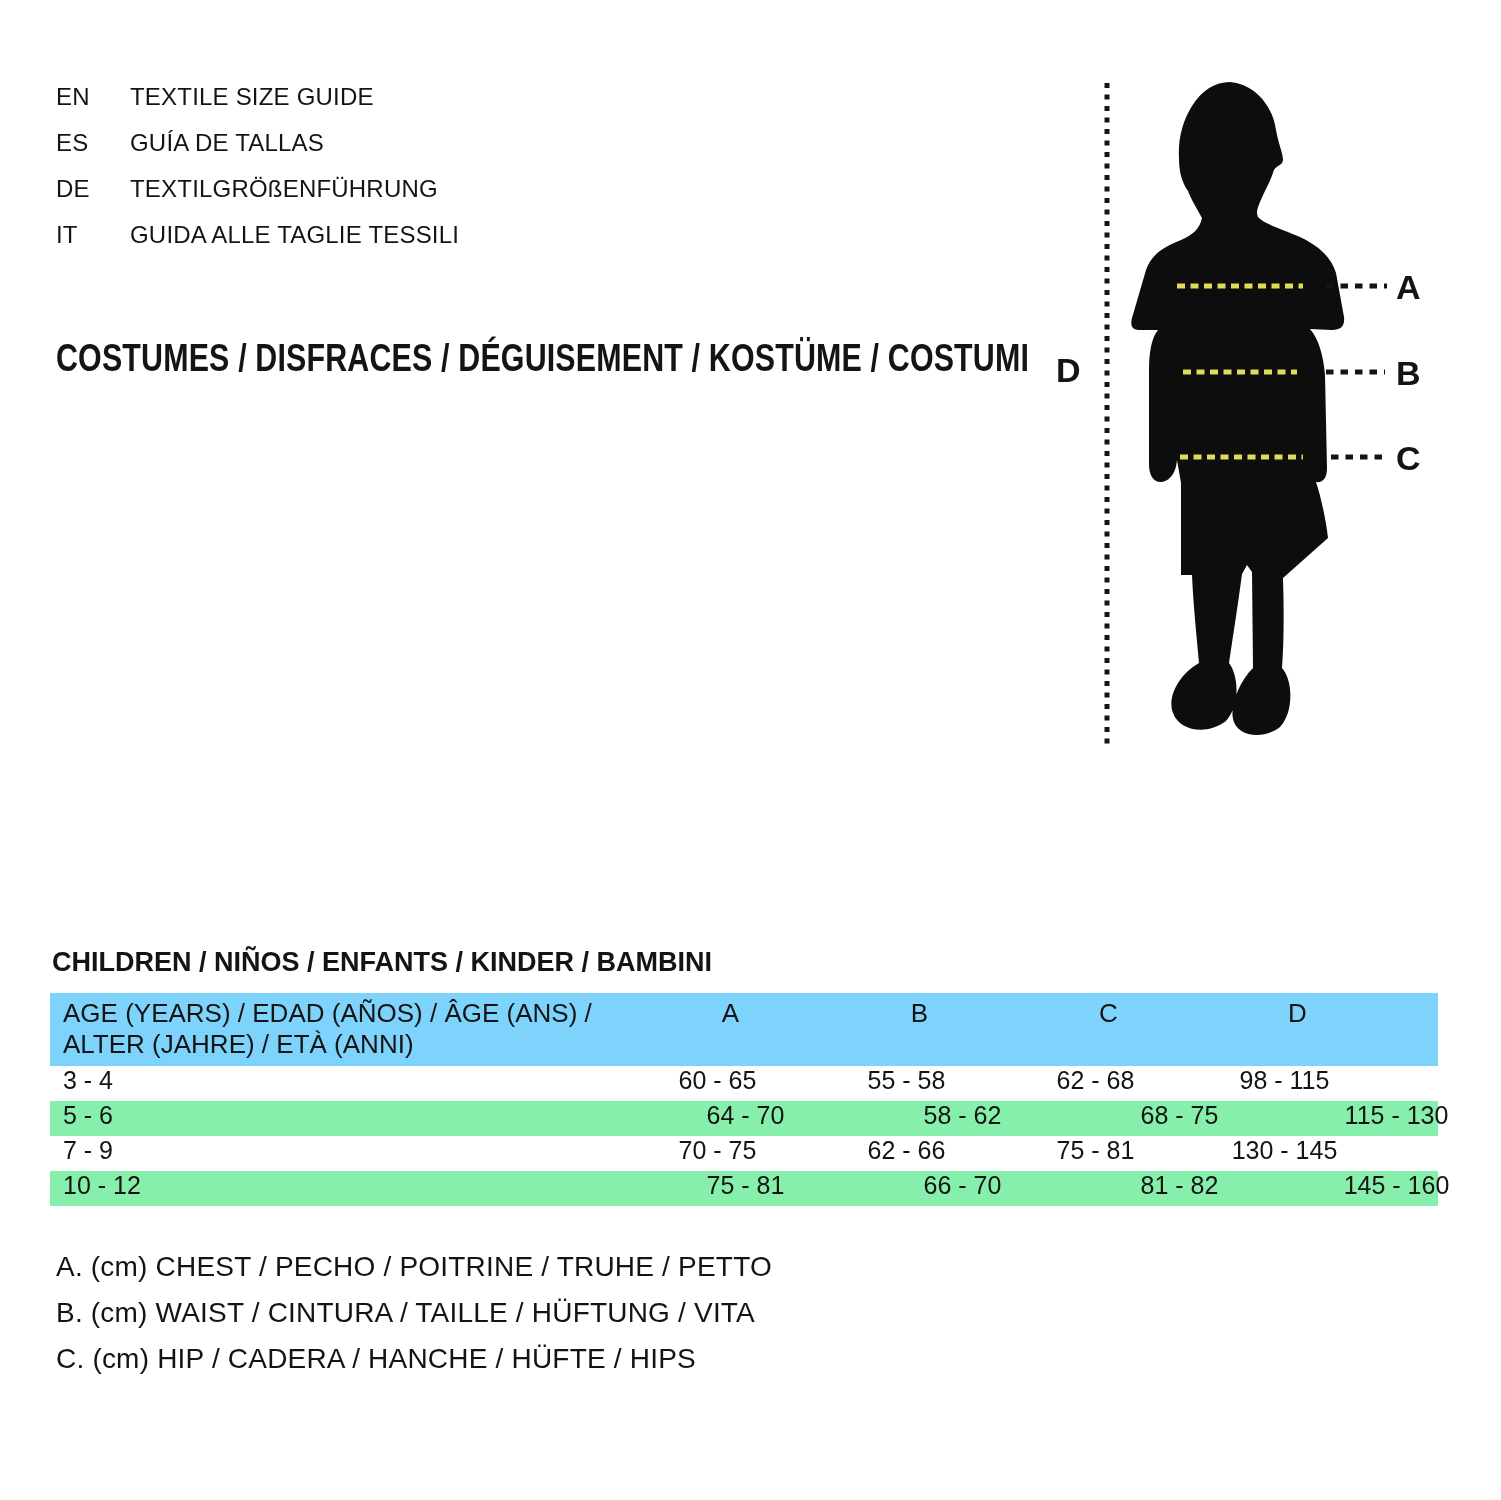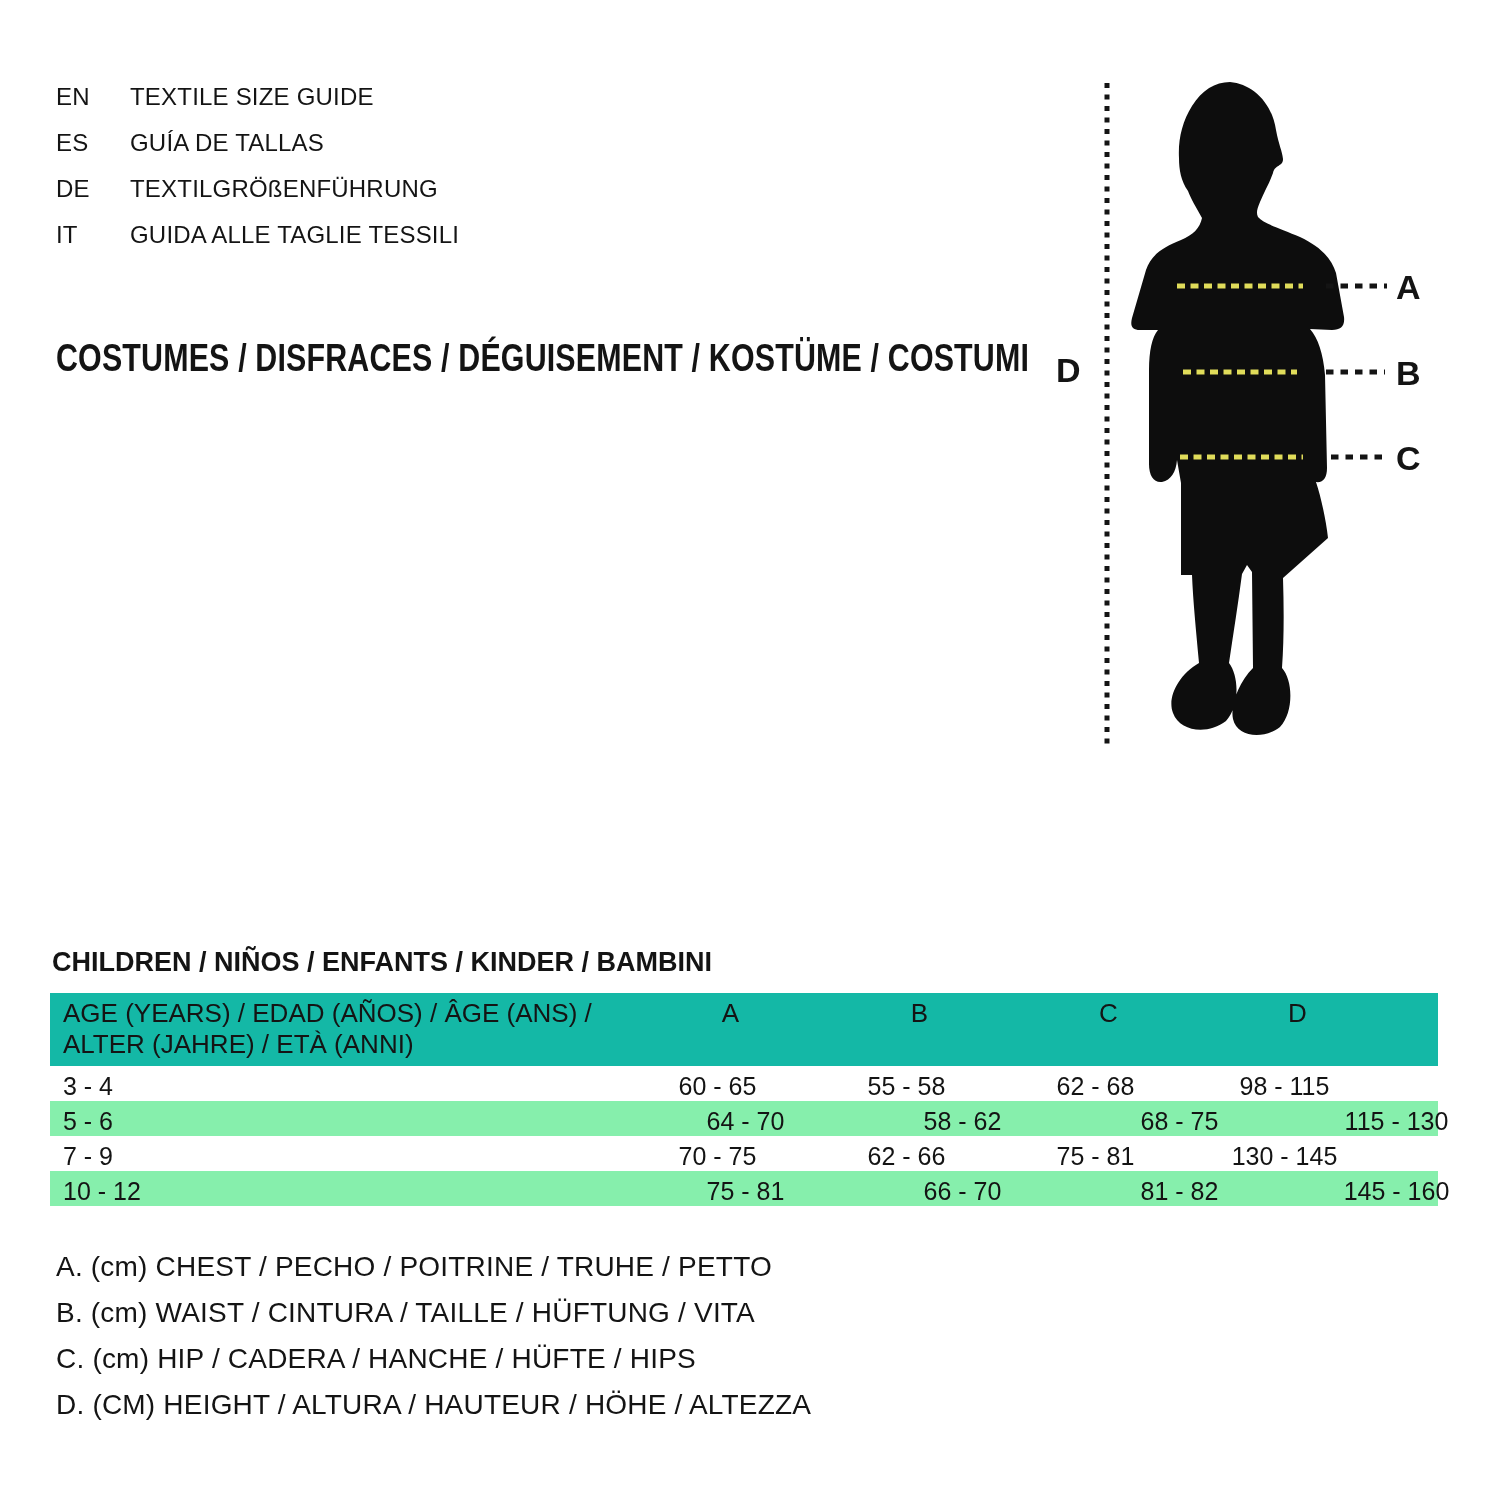--- a/index.html
+++ b/index.html
@@ -16,24 +16,24 @@
   .costumes{
     position:absolute;left:56px;top:338px;font-size:38px;font-weight:bold;line-height:40px;
     white-space:nowrap;transform:scaleX(0.8);transform-origin:left center;letter-spacing:.2px;
   }
   
   .diagram{position:absolute;left:1030px;top:60px;width:420px;height:700px;}
   .diagram text{font-family:"Liberation Sans",sans-serif;font-weight:bold;font-size:34px;fill:#141414;}
   
   .section-title{position:absolute;left:52px;top:947px;font-size:27px;white-space:nowrap;font-weight:bold;}
   .size-table{position:absolute;left:50px;top:993px;width:1388px;font-size:25px;}
-  .t-header{background:#14b8a6;display:flex;align-items:flex-start;padding:5px 0 6px 0;}
+  .t-header{background:#7dd3fc;display:flex;align-items:flex-start;padding:5px 0 6px 0;}
   .t-age-head{width:573px;flex:none;padding-left:13px;font-size:26px;line-height:31px;}
   .t-col-head{width:189px;flex:none;text-align:center;font-size:26px;line-height:31px;}
-  .t-row{display:flex;height:35px;align-items:flex-end;}
+  .t-row{display:flex;height:35px;align-items:flex-start;}
   .t-row.alt{background:#86efac;gap:28px;}
   .t-age{width:573px;flex:none;padding-left:13px;box-sizing:border-box;}
   .t-cell{width:189px;flex:none;text-align:center;}
   
   .legend{position:absolute;left:56px;top:1244px;}
   .legend-line{height:46px;line-height:46px;font-size:28px;white-space:nowrap;letter-spacing:.2px;}
 </style>
 </head>
 <body>
 
@@ -165,16 +165,15 @@
       <div class="t-cell">66 - 70</div>
       <div class="t-cell">81 - 82</div>
       <div class="t-cell">145 - 160</div>
     </div>
   </div>
 
   <div class="legend">
     <div class="legend-line">A. (cm) CHEST / PECHO / POITRINE / TRUHE / PETTO</div>
     <div class="legend-line">B. (cm) WAIST / CINTURA / TAILLE / HÜFTUNG / VITA</div>
     <div class="legend-line">C. (cm) HIP / CADERA / HANCHE / HÜFTE / HIPS</div>
-    <div class="legend-line">D. (CM) HEIGHT / ALTURA / HAUTEUR / HÖHE / ALTEZZA</div>
   </div>
 
 </div>
 
 </body></html>

